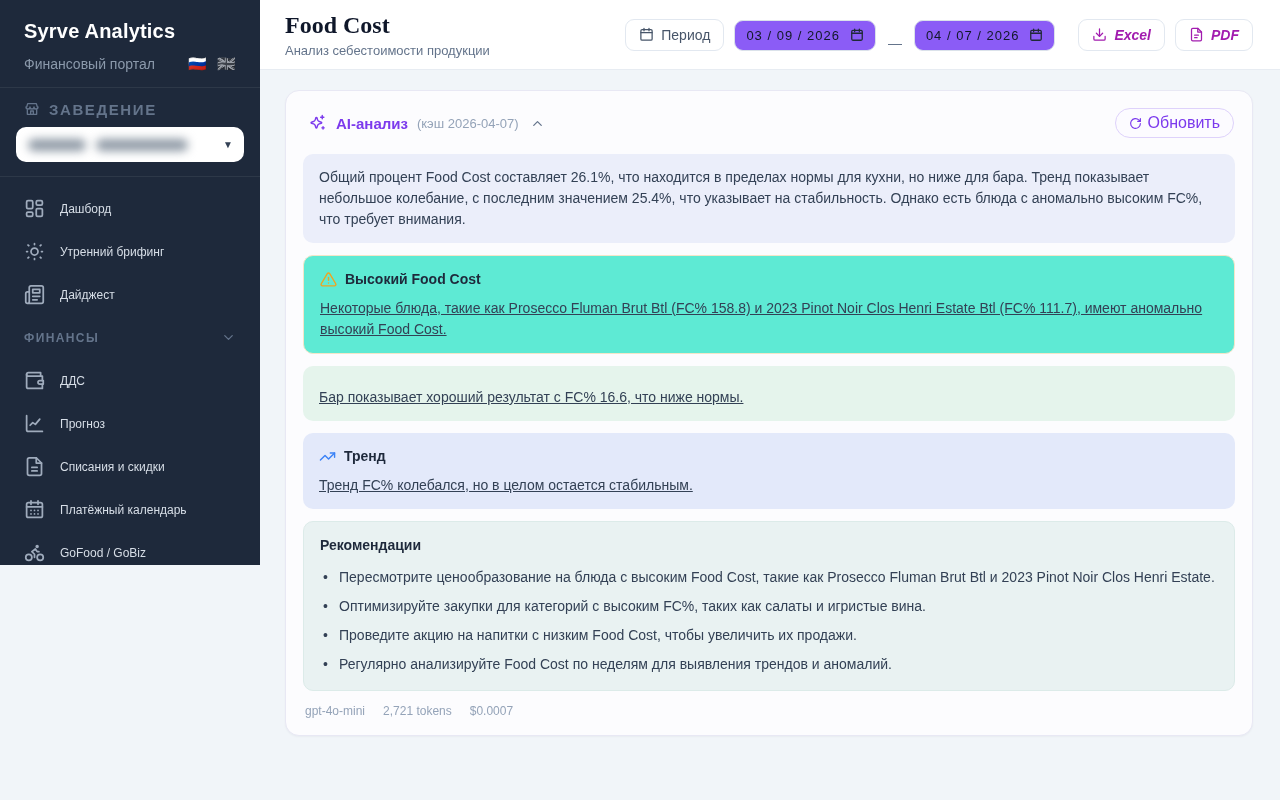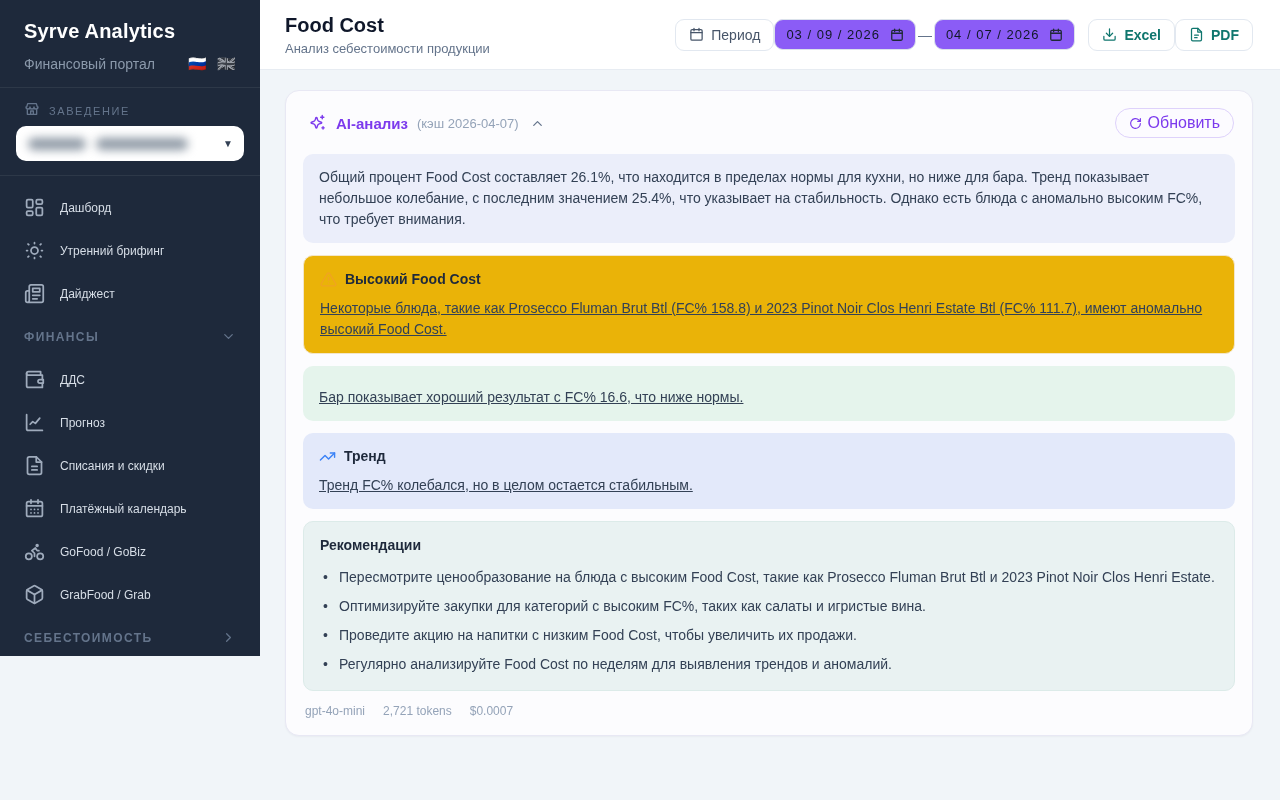--- a/index.html
+++ b/index.html
@@ -1,66 +1,66 @@
 <!DOCTYPE html>
 <html><head>
 <meta charset="utf-8">
 <style>
   * { margin:0; padding:0; box-sizing:border-box; }
   html,body { width:1280px; height:800px; overflow:hidden; }
   body { font-family:"Liberation Sans", sans-serif; display:flex; background:#f1f5f9; color:#1e293b; }
 
   
-  .sidebar { width:260px; min-width:260px; height:656px; background:#1e293b; color:#d3dae3; overflow:hidden; }
+  .sidebar { width:260px; min-width:260px; height:565px; background:#1e293b; color:#d3dae3; overflow:hidden; }
   .sb-top { padding:20px 24px 14px 24px; }
   .sb-title { color:#fff; font-size:20px; font-weight:bold; letter-spacing:.2px; }
   .sb-sub-row { display:flex; align-items:center; justify-content:space-between; margin-top:12px; }
   .sb-subtitle { color:#8b99ab; font-size:14px; }
   .sb-flags { display:flex; gap:10px; font-size:15px; }
   .flag { cursor:pointer; }
   .flag.inactive { filter:grayscale(1) brightness(1.4); opacity:.55; }
   .sb-divider { border-top:1px solid rgba(255,255,255,.07); }
   .venue { padding:13px 16px 14px 16px; }
-  .venue-label { display:flex; align-items:flex-end; gap:9px; color:#64748b; font-size:11px; font-weight:normal; letter-spacing:1.6px; padding:0 8px 9px 8px; }
+  .venue-label { display:flex; align-items:flex-start; gap:9px; color:#64748b; font-size:15px; font-weight:bold; letter-spacing:1.6px; padding:0 8px 9px 8px; }
   .venue-select { background:#fff; border-radius:10px; height:35px; display:flex; align-items:center; padding:0 12px; position:relative; cursor:pointer; }
   .blur-blob { height:12px; border-radius:6px; background:#8e99a5; filter:blur(5px); }
   .venue-caret { position:absolute; right:11px; color:#334155; font-size:10px; }
   .sb-menu { padding:10px 0 0 0; }
   .sb-item { display:flex; align-items:center; gap:15px; padding:11px 24px; font-size:12px; font-weight:500; color:#d7dee7; cursor:pointer; }
   .sb-item .ic { color:#9fabbc; display:flex; }
   .sb-section { display:flex; align-items:center; justify-content:space-between; padding:14px 24px; color:#64748b; font-size:12px; font-weight:bold; letter-spacing:1.4px; cursor:pointer; }
   .sb-section .ic { color:#64748b; }
   svg { display:block; }
 
   
   .main { flex:1; display:flex; flex-direction:column; height:800px; overflow:hidden; }
   .topbar { background:#fff; border-bottom:1px solid #e7ecf2; height:70px; display:flex; align-items:center; justify-content:space-between; padding:0 27px 0 25px; }
-  .tb-titles .page-title { font-size:20px; font-weight:bold; color:#0f172a; }
+  .tb-titles .page-title { font-size:24px; font-weight:bold; color:#0f172a;font-family:Liberation Serif, serif; }
   .tb-titles .page-sub { font-size:13px; color:#64748b; margin-top:4px; }
-  .tb-controls { display:flex; align-items:center; }
+  .tb-controls { display:flex; align-items:flex-end; gap:10px; }
   .btn { display:flex; align-items:center; gap:7px; background:#fff; border:1px solid #e2e8f0; border-radius:9px; padding:7px 13px; font-size:14px; color:#475569; cursor:pointer; white-space:nowrap; }
-  .btn.dark { color:#0f766e; font-weight:600; }
+  .btn.dark { color:#a21caf; font-weight:600;font-style:italic; }
   .date-input { display:flex; align-items:center; gap:10px; background:#8b5cf6; border:1px solid #dbe2ea; border-radius:9px; padding:7px 11px; font-size:13px; font-weight:500; color:#111827; letter-spacing:1px; cursor:text; }
   .date-input .ic { color:#1f2937; }
   .dash-sep { color:#64748b; font-size:14px; padding:0 2px; }
 
   .content { flex:1; padding:20px 27px 0 25px; overflow:hidden; }
 
   
   .ai-panel { background:#fcfcfe; border:1px solid #e8e8f4; border-radius:14px; padding:17px; box-shadow:0 1px 2px rgba(15,23,42,.04); }
   .ai-head { display:flex; align-items:center; justify-content:space-between; padding:0 1px 0 5px; }
   .ai-head-left { display:flex; align-items:center; gap:9px; }
   .ai-title { color:#7c3aed; font-size:15px; font-weight:bold; }
   .ai-cache { color:#94a3b8; font-size:13px; }
   .ai-chevron { color:#64748b; margin-left:2px; cursor:pointer; }
   .refresh-btn { display:flex; align-items:center; gap:6px; color:#7c3aed; font-size:16px; border:1px solid #ded2fb; background:#fcfbff; border-radius:999px; padding:5px 13px; cursor:pointer; }
 
   .card { border-radius:10px; padding:13px 16px; margin-top:12px; font-size:14px; color:#334155; line-height:1.5; }
   .card.summary { background:#ebeefa; margin-top:16px; }
-  .card.warning { background:#eab308; border:1px solid #f3e6c9; }
+  .card.warning { background:#5eead4; border:1px solid #f3e6c9; }
   .card.success { background:#e5f4ec; }
   .card.info    { background:#e3e9fa; }
   .card.recs    { background:#e9f2f2; border:1px solid #dcebe9; }
   .card-title-row { display:flex; align-items:center; gap:8px; font-weight:bold; color:#1e293b; font-size:14px; }
   .card-title-row .ic-warn { color:#f0a420; }
   .card-title-row .ic-ok { color:#475569; }
   .card-title-row .ic-trend { color:#3b82f6; }
   .card-text { margin-top:8px;text-decoration:underline; }
   .recs-title { font-weight:bold; color:#1e293b; font-size:14px; margin-bottom:11px; }
   .recs-list { list-style:none; }

